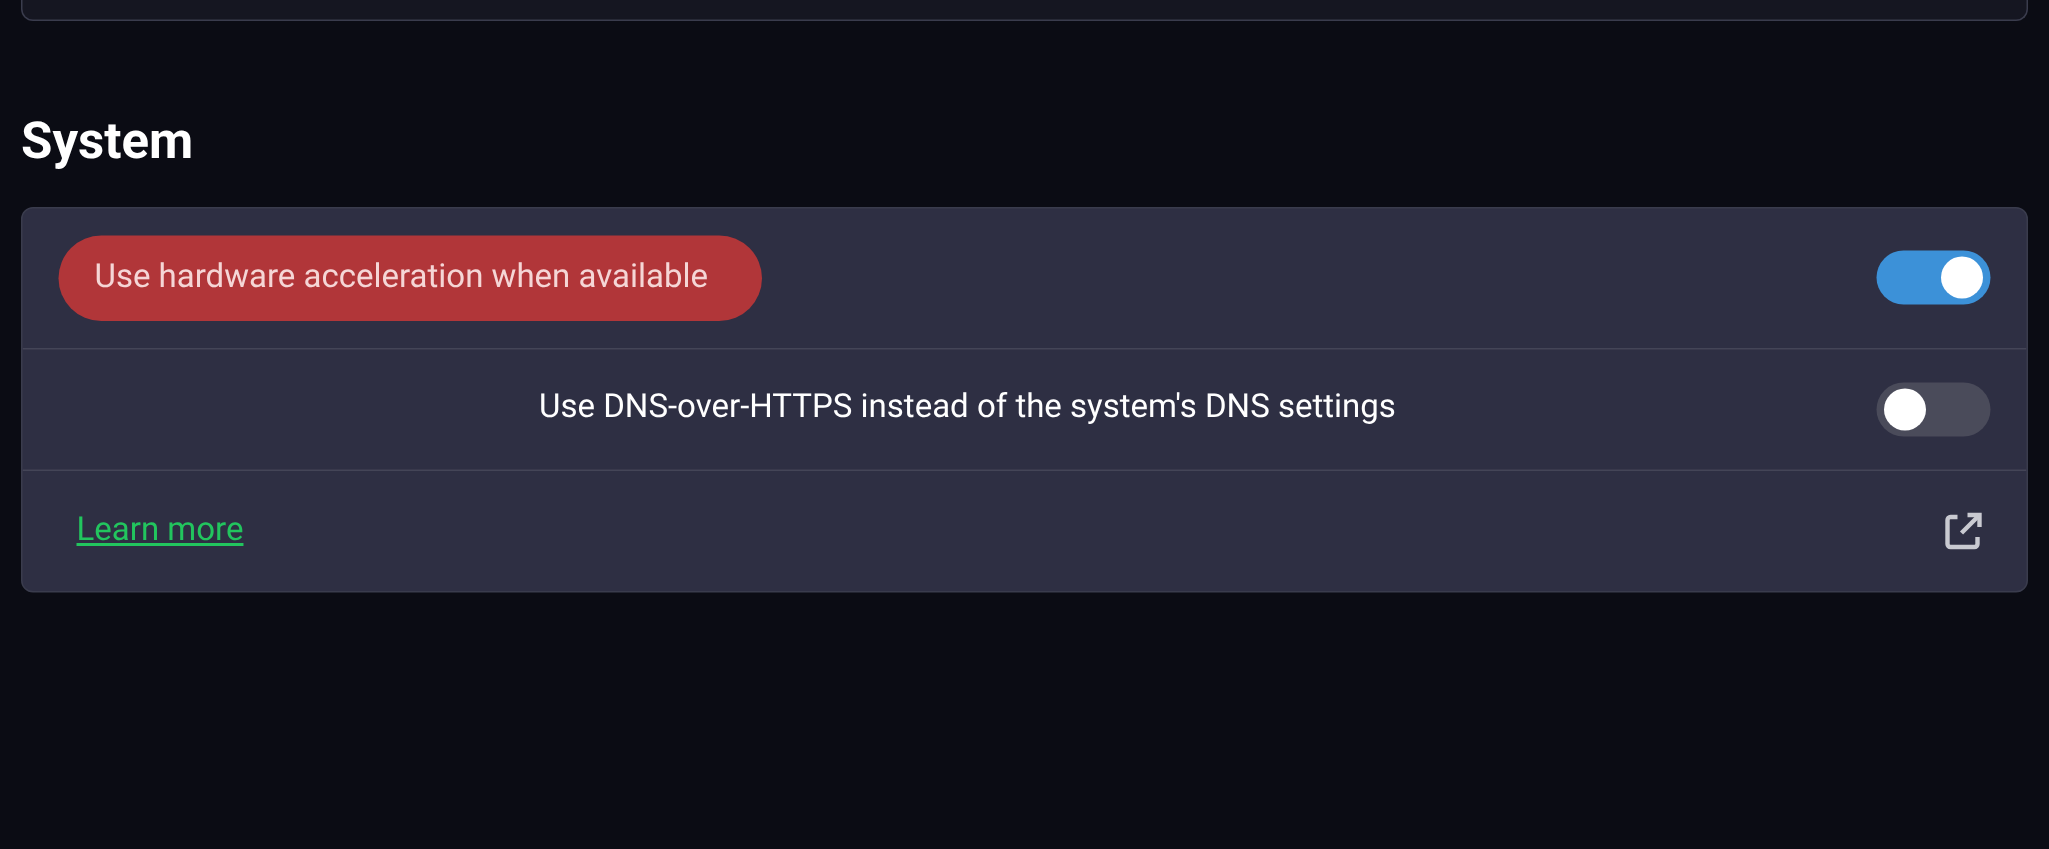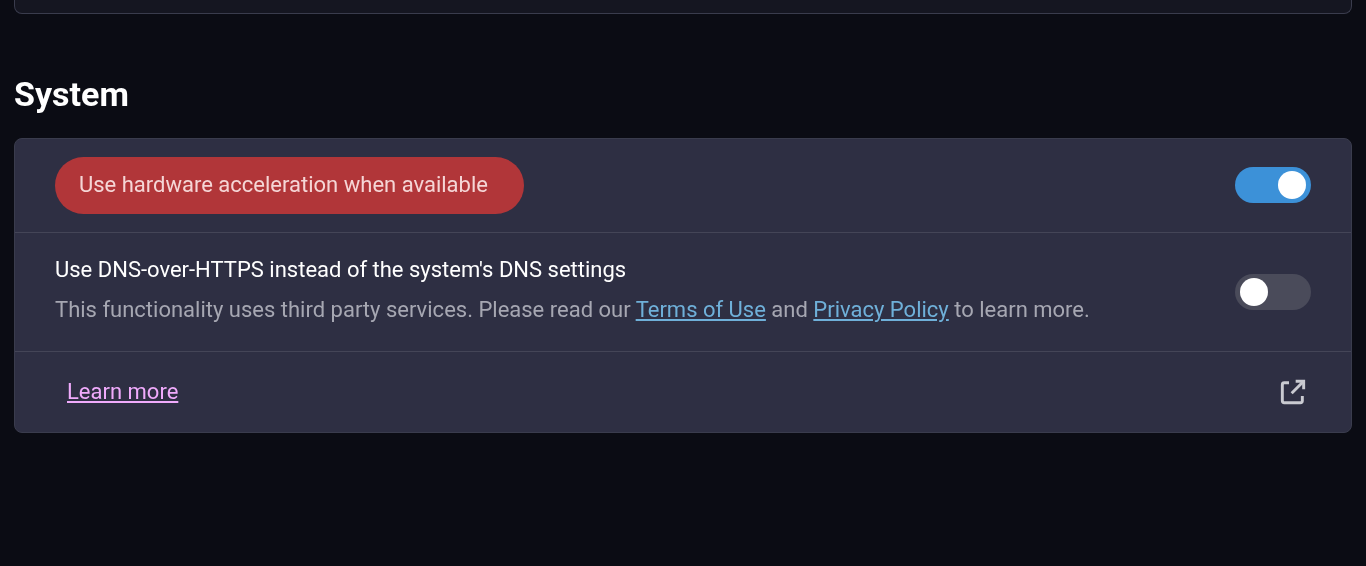--- a/index.html
+++ b/index.html
@@ -33,38 +33,39 @@
       margin: 0 14px;
       border: 1px solid #3a3c4d;
       border-radius: 8px;
       background-color: #2e2f43;
       overflow: hidden;
     }
     .setting-row {
       display: flex;
       align-items: center;
       justify-content: space-between;
-      padding: 22px 40px;
+      padding: 22px 24px;
       border-bottom: 1px solid #444557;
     }
     .setting-row:last-child {
       border-bottom: none;
     }
     .setting-row.tight {
       padding-top: 18px;
       padding-bottom: 18px;
     }
     .row-left {
       flex: 1;
       display: flex;
       align-items: center;
       min-width: 0;
     }
     .row-content {
       flex: 1;
+      text-align: center;
     }
     .highlighted-pill {
       display: inline-block;
       background-color: #b13639;
       color: #f5d6d6;
       border-radius: 100px;
       padding: 14px 36px 14px 24px;
       font-size: 22px;
       line-height: 1.3;
     }
@@ -79,21 +80,21 @@
       line-height: 1.7;
       margin-top: 6px;
       max-width: 1050px;
     }
     .link {
       color: #6fb0d9;
       text-decoration: underline;
       cursor: pointer;
     }
     .inline-link {
-      color: #f0abfc;
+      color: #22c55e;
       text-decoration: underline;
       cursor: pointer;
       margin-left: 12px;
       font-size: 22px;
     }
     .toggle {
       position: relative;
       width: 76px;
       height: 36px;
       border-radius: 100px;
@@ -155,27 +156,20 @@
       <span class="highlighted-pill">Use hardware acceleration when available</span>
     </div>
     <div class="toggle on">
       <div class="knob"></div>
     </div>
   </div>
 
   <div class="setting-row">
     <div class="row-content">
       <div class="setting-title">Use DNS-over-HTTPS instead of the system's DNS settings</div>
-      <div class="setting-desc">
-        <span>This functionality uses third party services. Please read our </span>
-        <a class="link">Terms of Use</a>
-        <span> and </span>
-        <a class="link">Privacy Policy</a>
-        <span> to learn more.</span>
-      </div>
     </div>
     <div class="toggle off">
       <div class="knob"></div>
     </div>
   </div>
 
   <div class="setting-row">
     <div class="row-3-left">
       <a class="inline-link">Learn more</a>
     </div>

